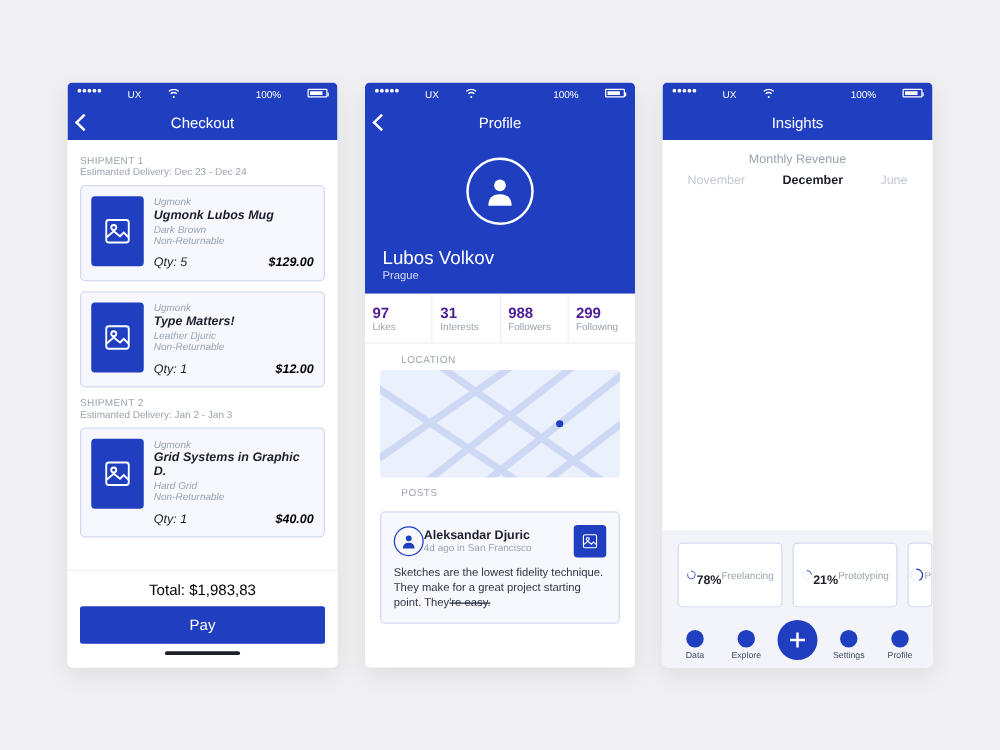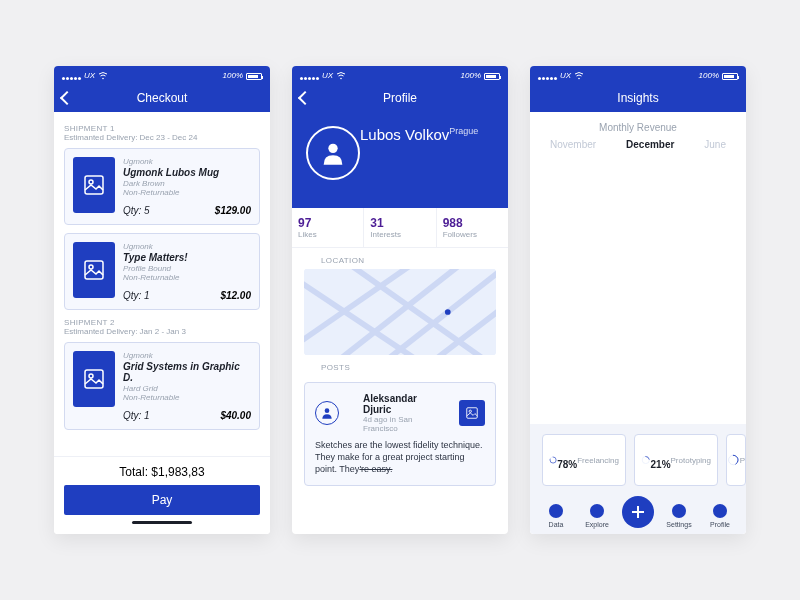--- a/index.html
+++ b/index.html
@@ -19,21 +19,21 @@
     display: flex; flex-direction: column;
     position: relative;
   }
   .status-bar {
     height: 18px;
     background: #1f3ec0;
     display: flex; align-items: center; justify-content: space-between;
     padding: 0 8px;
     color: #fff; font-size: 8px; font-weight: 500;
   }
-  .status-left, .status-right { display: flex; align-items: flex-end; gap: 3px; font-style: italic; }
+  .status-left, .status-right { display: flex; align-items: flex-start; gap: 21px; }
   .dots { display: flex; gap: 1px; }
   .dots span { width: 3px; height: 3px; border-radius: 50%; background: #fff; }
   .batt { width: 16px; height: 7px; border: 1px solid #fff; border-radius: 1px; position: relative; }
   .batt::after { content:""; position:absolute; left:1px; top:1px; bottom:1px; width:10px; background:#fff; }
   .batt::before { content:""; position:absolute; right:-2px; top:2px; width:1px; height:3px; background:#fff; }
 
   .nav {
     background: #1f3ec0; color: #fff;
     display: flex; align-items: center; justify-content: center;
     height: 28px; position: relative;
@@ -73,21 +73,21 @@
   .total { text-align:center; font-size:12px; font-weight:500; margin-bottom:6px; }
   .pay-btn {
     background:#1f3ec0; color:#fff; text-align:center;
     padding:8px 0; border-radius:2px; font-size:12px;
   }
   .home-indicator { width:60px; height:3px; background:#1b1f29; border-radius:3px; margin:6px auto 0; }
 
   
   .pf-hero {
     background:#1f3ec0; color:#fff; padding:14px 14px 10px;
-    display:flex; flex-direction:row; align-items:center;
+    display:flex; flex-direction:column; align-items:center;
   }
   .avatar-ring {
     width:54px; height:54px; border:2px solid #fff; border-radius:50%;
     display:flex; align-items:center; justify-content:center; margin-bottom:18px;
   }
   .avatar-ring svg { width:28px; height:28px; }
   .pf-name { align-self:flex-start; font-size:15px; font-weight:500; }
   .pf-city { align-self:flex-start; font-size:9px; opacity:0.8; }
   .stats { display:flex; background:#fff; border-bottom:1px solid #eef0f6; }
   .stat { flex:1; padding:8px 6px; border-right:1px solid #eef0f6; }
@@ -97,21 +97,21 @@
   .sect-label { font-size:8px; color:#9aa3b0; letter-spacing:0.4px; padding:8px 29px 4px; }
   .map {
     margin:0 12px; height:86px; border-radius:3px; overflow:hidden; position:relative;
     background:#eaf0fc;
   }
   .map svg { position:absolute; inset:0; width:100%; height:100%; }
   .post-card {
     margin:6px 12px 0; border:1px solid #d3daf0; border-radius:4px; padding:10px;
     background:#f6f8fe;
   }
-  .post-head { display:flex; align-items:center; gap:24px; margin-bottom:6px; }
+  .post-head { display:flex; align-items:center; gap:0; margin-bottom:6px; }
   .post-av { width:24px; height:24px; border:1.5px solid #1f3ec0; border-radius:50%; display:flex; align-items:center; justify-content:center; }
   .post-av svg { width:14px; height:14px; }
   .post-meta { flex:1; }
   .post-author { font-size:10px; font-weight:600; color:#1b1f29; }
   .post-sub { font-size:8px; color:#9aa3b0; }
   .post-thumb { width:26px; height:26px; background:#1f3ec0; border-radius:3px; display:flex; align-items:center; justify-content:center; }
   .post-thumb svg { width:14px; height:14px; }
   .post-body { font-size:9px; color:#2d3443; line-height:1.35; }
   .strike { text-decoration: line-through; }
 
@@ -208,21 +208,21 @@
       <div class="thumb">
         <svg viewBox="0 0 24 24" fill="none" stroke="#fff" stroke-width="1.5">
             <rect x="3" y="3" width="18" height="18" rx="2"></rect>
             <circle cx="9" cy="9" r="2"></circle>
             <path d="M3 17 L9 12 L14 16 L17 13 L21 17"></path>
           </svg>
       </div>
       <div class="item-info">
         <div class="brand">Ugmonk</div>
         <div class="title">Type Matters!</div>
-        <div class="meta">Profile Bound</div>
+        <div class="meta">Leather Djuric</div>
         <div class="meta">Non-Returnable</div>
         <div class="row-qty">
           <span class="qty">Qty: 1</span>
           <span class="price">$12.00</span>
         </div>
       </div>
     </div>
 
     <div class="ship-head">SHIPMENT 2</div>
     <div class="ship-sub">Estimanted Delivery: Jan 2 - Jan 3</div>
@@ -297,20 +297,24 @@
         <div class="stat-v">97</div>
         <div class="stat-l">Likes</div>
       </div>
     <div class="stat">
         <div class="stat-v">31</div>
         <div class="stat-l">Interests</div>
       </div>
     <div class="stat">
         <div class="stat-v">988</div>
         <div class="stat-l">Followers</div>
+      </div>
+    <div class="stat">
+        <div class="stat-v">299</div>
+        <div class="stat-l">Following</div>
       </div>
   </div>
 
   <div class="sect-label">LOCATION</div>
   <div class="map">
     <svg viewBox="0 0 200 90">
       <rect width="200" height="90" fill="#eaf0fc"></rect>
       <g stroke="#cdd8f4" stroke-width="6">
         <line x1="-10" y1="80" x2="120" y2="-10"></line>
           <line x1="30" y1="100" x2="170" y2="-10"></line>

